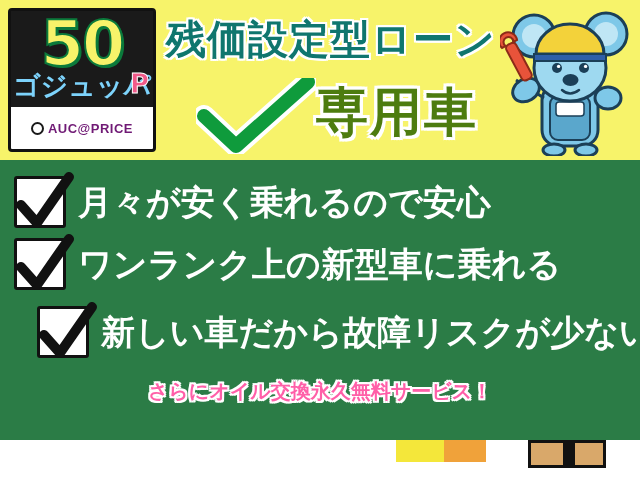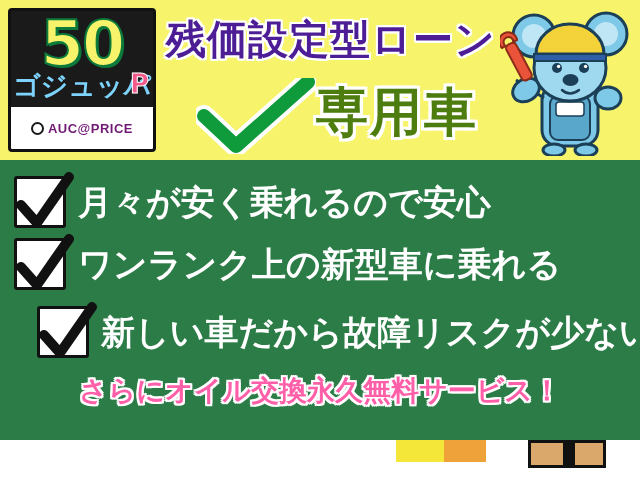--- a/index.html
+++ b/index.html
@@ -118,21 +118,21 @@
 
   
   .headline-1 {
     position: absolute;
     left: 166px;
     top: 16px;
     font-family: "DejaVu Sans", sans-serif;
     font-weight: bold;
     font-size: 40px;
     line-height: 46px;
-    color: #4c1d95;
+    color: #0f766e;
     letter-spacing: 1px;
     white-space: nowrap;
     text-shadow:
       2px 0 0 #fff, -2px 0 0 #fff, 0 2px 0 #fff, 0 -2px 0 #fff,
       2px 2px 0 #fff, -2px 2px 0 #fff, 2px -2px 0 #fff, -2px -2px 0 #fff;
   }
   .headline-2 {
     position: absolute;
     left: 316px;
     top: 82px;
@@ -211,21 +211,21 @@
     white-space: nowrap;
   }
   .tagline {
     position: absolute;
     left: 0;
     top: 212px;
     width: 640px;
     text-align: center;
     font-family: "DejaVu Sans", sans-serif;
     font-weight: bold;
-    font-size: 28px;
+    font-size: 20px;
     line-height: 38px;
     color: #ff5fa8;
     letter-spacing: 0px;
     white-space: nowrap;
     text-shadow:
       2px 0 0 #fff, -2px 0 0 #fff, 0 2px 0 #fff, 0 -2px 0 #fff,
       2px 2px 0 #fff, -2px 2px 0 #fff, 2px -2px 0 #fff, -2px -2px 0 #fff;
   }
 
   

